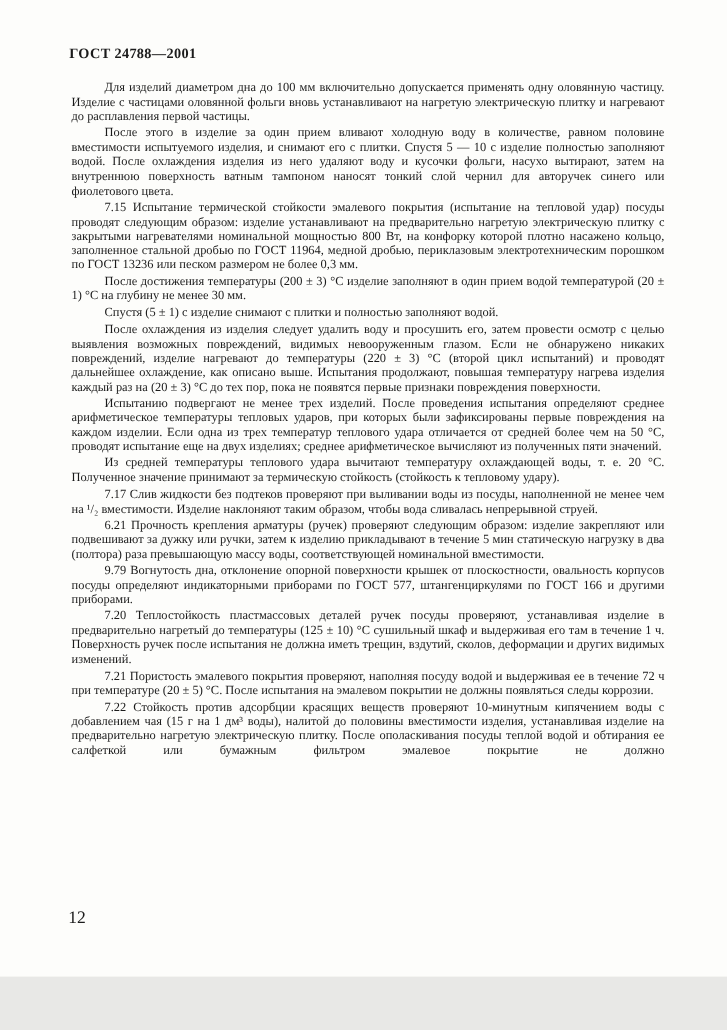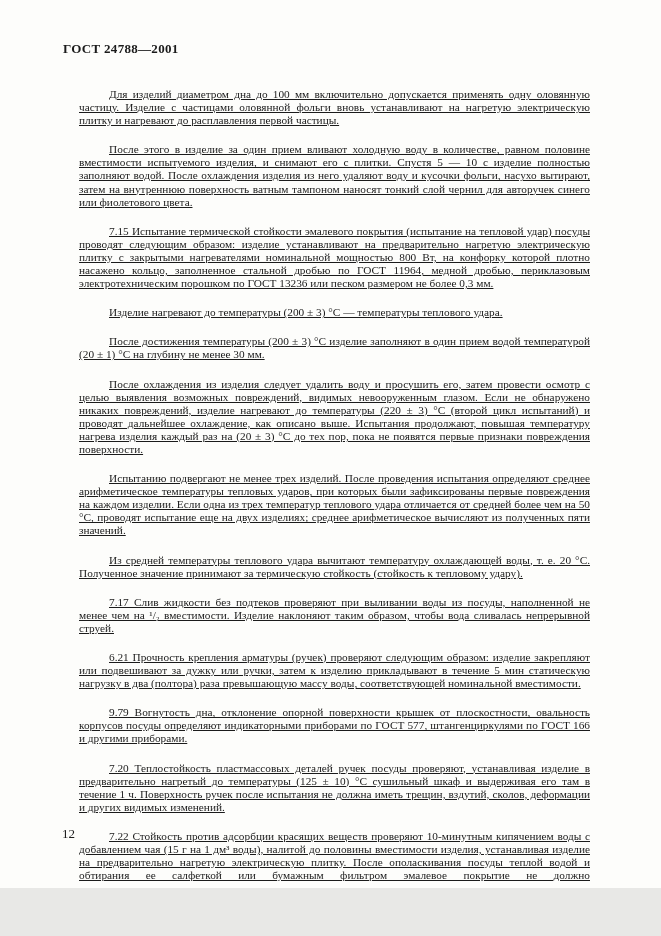--- a/index.html
+++ b/index.html
@@ -29,53 +29,53 @@
   .doc-body {
     position: absolute;
     left: 63px;
     top: 72px;
     width: 543px;
     font-size: 11.3px;
     line-height: 13.1px;
     text-align: justify;
   }
   .doc-body p {
-    margin: 16px;
+    margin: 2px;
     padding: 0;
     text-indent: 30px;
-    text-decoration: underline;
   }
   .doc-body p.continues {
     text-align-last: justify;
   }
   .page-number {
     position: absolute;
     left: 62px;
     top: 826px;
-    font-size: 13px;
+    font-size: 16px;
   }
 </style>
 </head>
 <body>
 
 <div class="page">
 
   <div class="std-header">ГОСТ 24788—2001</div>
 
   <div class="doc-body">
     <p>Для изделий диаметром дна до 100 мм включительно допускается применять одну оловянную частицу. Изделие с частицами оловянной фольги вновь устанавливают на нагретую электрическую плитку и нагревают до расплавления первой частицы.</p>
     <p>После этого в изделие за один прием вливают холодную воду в количестве, равном половине вместимости испытуемого изделия, и снимают его с плитки. Спустя 5 — 10 с изделие полностью заполняют водой. После охлаждения изделия из него удаляют воду и кусочки фольги, насухо вытирают, затем на внутреннюю поверхность ватным тампоном наносят тонкий слой чернил для авторучек синего или фиолетового цвета.</p>
     <p>7.15 Испытание термической стойкости эмалевого покрытия (испытание на тепловой удар) посуды проводят следующим образом: изделие устанавливают на предварительно нагретую электрическую плитку с закрытыми нагревателями номинальной мощностью 800 Вт, на конфорку которой плотно насажено кольцо, заполненное стальной дробью по ГОСТ 11964, медной дробью, периклазовым электротехническим порошком по ГОСТ 13236 или песком размером не более 0,3 мм.</p>
-    <p>Изделие нагревают до температуры (200 ± 3) °С — температуры теплового удара.</p>
     <p>После достижения температуры (200 ± 3) °С изделие заполняют в один прием водой температурой (20 ± 1) °С на глубину не менее 30 мм.</p>
+    <p>Спустя (5 ± 1) с изделие снимают с плитки и полностью заполняют водой.</p>
     <p>После охлаждения из изделия следует удалить воду и просушить его, затем провести осмотр с целью выявления возможных повреждений, видимых невооруженным глазом. Если не обнаружено никаких повреждений, изделие нагревают до температуры (220 ± 3) °С (второй цикл испытаний) и проводят дальнейшее охлаждение, как описано выше. Испытания продолжают, повышая температуру нагрева изделия каждый раз на (20 ± 3) °С до тех пор, пока не появятся первые признаки повреждения поверхности.</p>
     <p>Испытанию подвергают не менее трех изделий. После проведения испытания определяют среднее арифметическое температуры тепловых ударов, при которых были зафиксированы первые повреждения на каждом изделии. Если одна из трех температур теплового удара отличается от средней более чем на 50 °С, проводят испытание еще на двух изделиях; среднее арифметическое вычисляют из полученных пяти значений.</p>
     <p>Из средней температуры теплового удара вычитают температуру охлаждающей воды, т. е. 20 °С. Полученное значение принимают за термическую стойкость (стойкость к тепловому удару).</p>
     <p>7.17 Слив жидкости без подтеков проверяют при выливании воды из посуды, наполненной не менее чем на ¹/₂ вместимости. Изделие наклоняют таким образом, чтобы вода сливалась непрерывной струей.</p>
     <p>6.21 Прочность крепления арматуры (ручек) проверяют следующим образом: изделие закрепляют или подвешивают за дужку или ручки, затем к изделию прикладывают в течение 5 мин статическую нагрузку в два (полтора) раза превышающую массу воды, соответствующей номинальной вместимости.</p>
     <p>9.79 Вогнутость дна, отклонение опорной поверхности крышек от плоскостности, овальность корпусов посуды определяют индикаторными приборами по ГОСТ 577, штангенциркулями по ГОСТ 166 и другими приборами.</p>
     <p>7.20 Теплостойкость пластмассовых деталей ручек посуды проверяют, устанавливая изделие в предварительно нагретый до температуры (125 ± 10) °С сушильный шкаф и выдерживая его там в течение 1 ч. Поверхность ручек после испытания не должна иметь трещин, вздутий, сколов, деформации и других видимых изменений.</p>
+    <p>7.21 Пористость эмалевого покрытия проверяют, наполняя посуду водой и выдерживая ее в течение 72 ч при температуре (20 ± 5) °С. После испытания на эмалевом покрытии не должны появляться следы коррозии.</p>
     <p class="continues">7.22 Стойкость против адсорбции красящих веществ проверяют 10-минутным кипячением воды с добавлением чая (15 г на 1 дм³ воды), налитой до половины вместимости изделия, устанавливая изделие на предварительно нагретую электрическую плитку. После ополаскивания посуды теплой водой и обтирания ее салфеткой или бумажным фильтром эмалевое покрытие не должно</p>
   </div>
 
   <div class="page-number">12</div>
 
 </div>
 
 </body></html>

